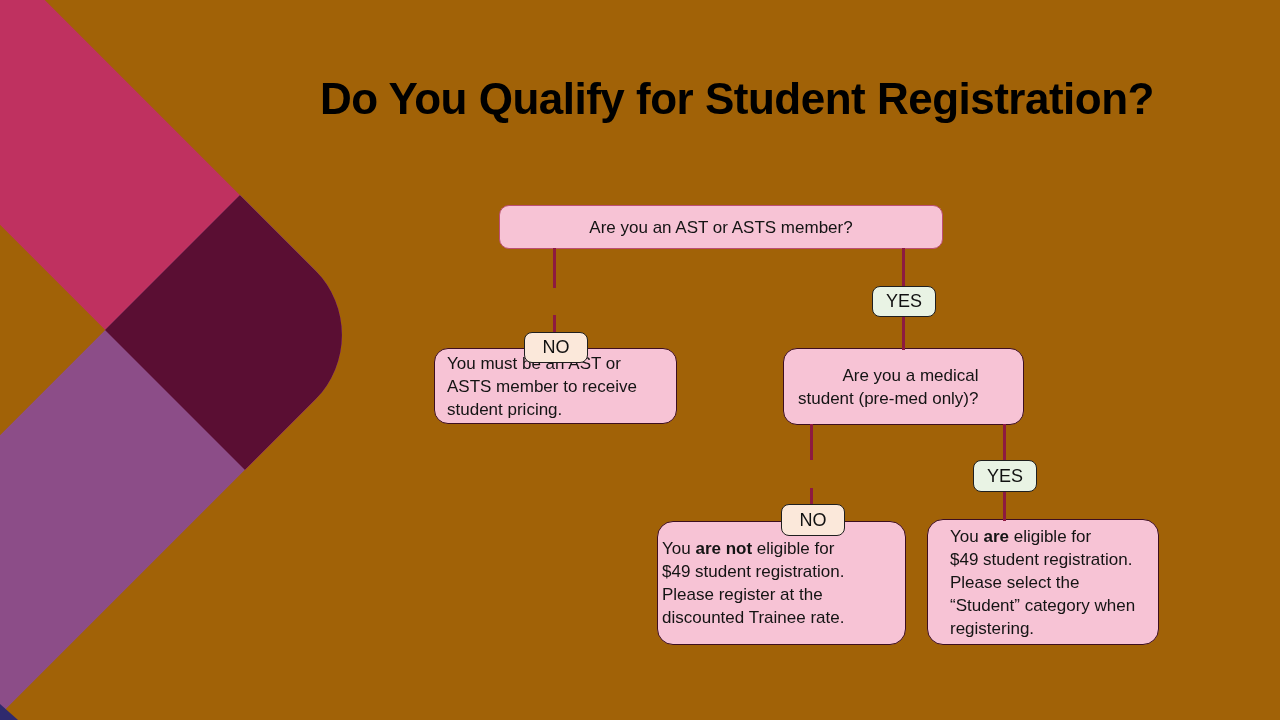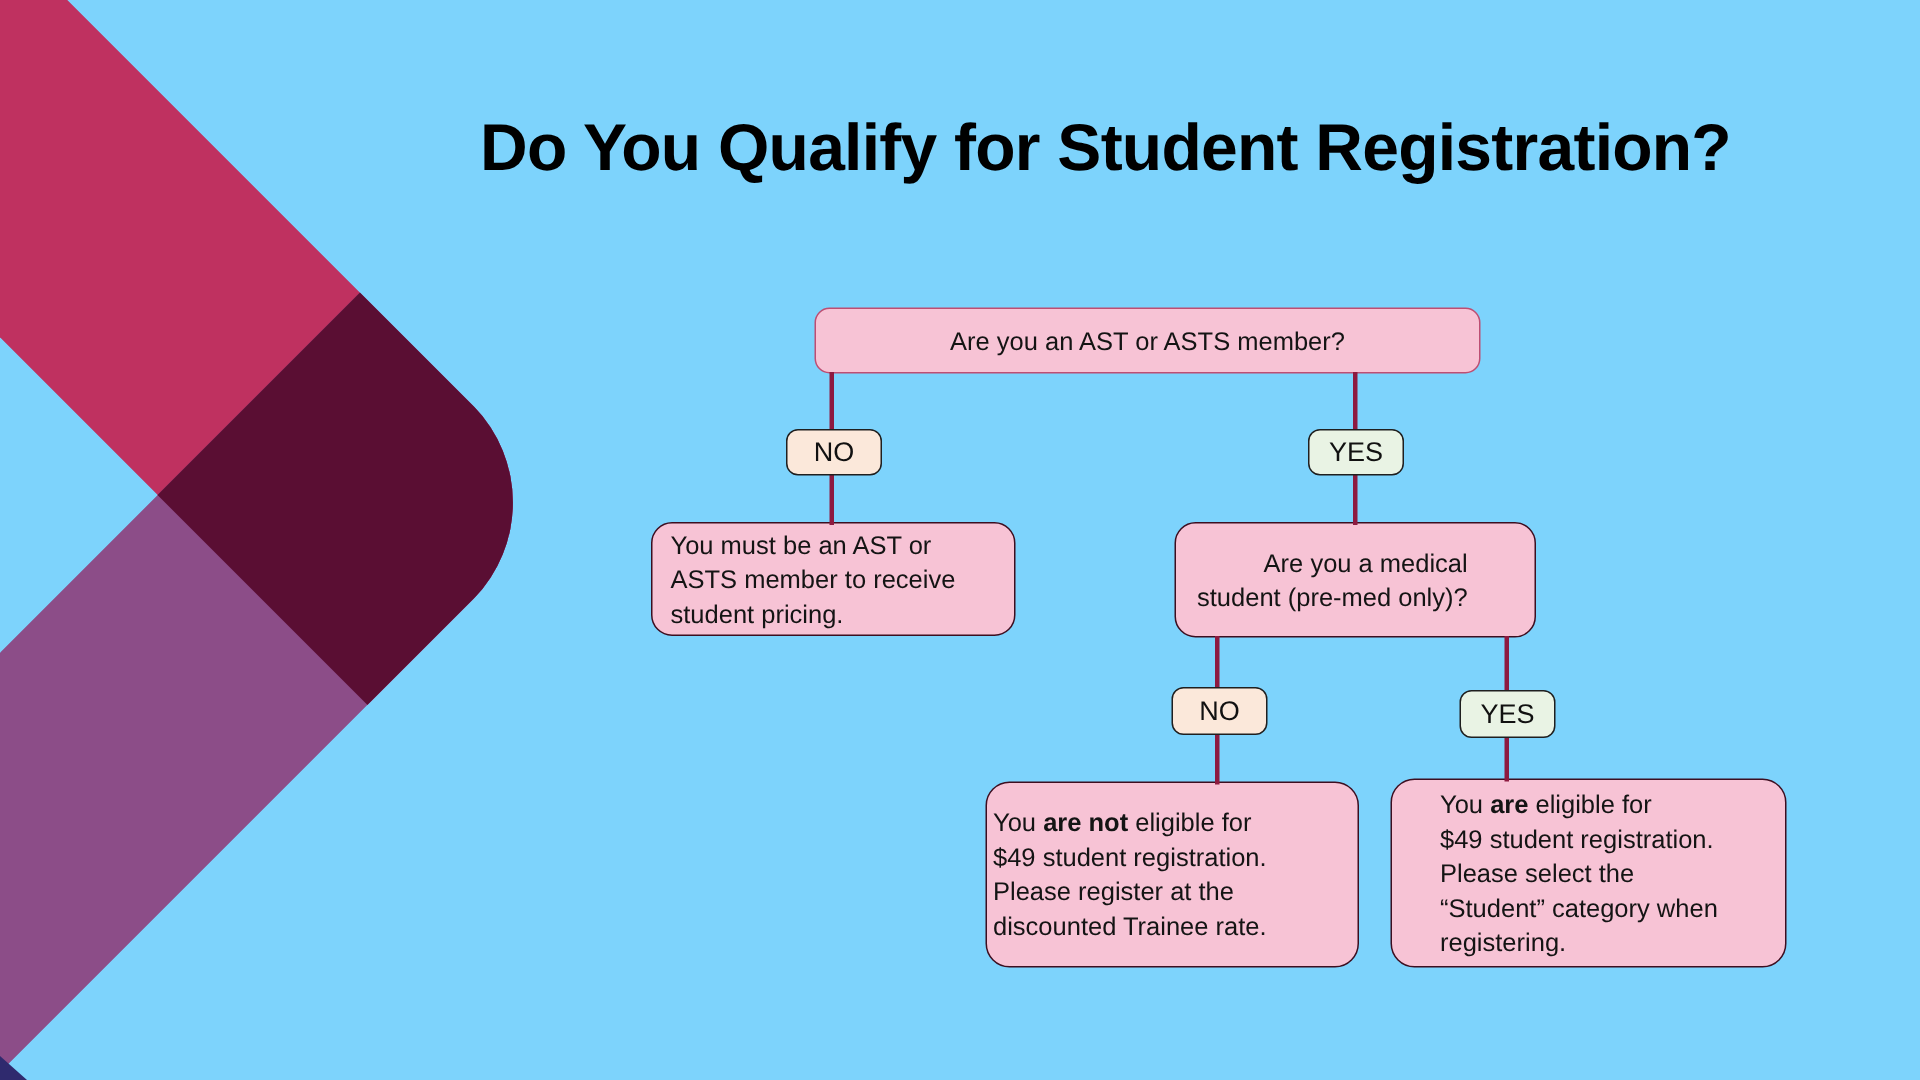--- a/index.html
+++ b/index.html
@@ -1,42 +1,42 @@
 <!DOCTYPE html>
 <html><head>
 <meta charset="utf-8">
 <style>
   html,body{margin:0;padding:0;background:#fff;}
   .canvas{
-    position:relative;width:1280px;height:720px;overflow:hidden;background:#7dd3fc;
+    position:relative;width:1280px;height:720px;overflow:hidden;background:#a16207;
     font-family:"Liberation Sans", sans-serif;color:#111;
   }
   .chevron{position:absolute;left:0;top:0;width:1280px;height:720px;}
   .title{
     position:absolute;left:194px;top:74px;width:1086px;margin:0;
     text-align:center;font-size:44px;font-weight:bold;color:#000;
     letter-spacing:-0.5px;white-space:nowrap;
   }
   .node{
     position:absolute;box-sizing:border-box;background:#f7c3d5;
     border:1.5px solid #3d0e20;display:flex;align-items:center;
     font-size:17px;line-height:23px;color:#141414;
   }
-  .node.center{justify-content:center;text-align:right;margin-left:44px;}
+  .node.center{justify-content:center;text-align:right;}
   .node.pre{white-space:pre-line;}
   .q1{left:499px;top:205px;width:444px;height:44px;border-radius:10px;border-color:#bd4e73;}
   .mustbe{left:434px;top:348px;width:243px;height:76px;border-radius:14px;padding:20px 12px;}
   .q2{left:783px;top:348px;width:241px;height:77px;border-radius:14px;padding:4px 14px;text-align:right;}
   .resNo{left:657px;top:521px;width:249px;height:124px;border-radius:16px;padding:6px 4px;}
-  .resYes{left:927px;top:519px;width:264px;height:126px;border-radius:16px;padding:6px 32px;}
+  .resYes{left:927px;top:519px;width:232px;height:126px;border-radius:16px;padding:6px 22px;}
   .label{
     position:absolute;box-sizing:border-box;display:flex;align-items:center;justify-content:center;
     border:1.5px solid #1f1f1f;border-radius:8px;font-size:18px;color:#111;z-index:2;
   }
-  .label.no{background:#fbe8da;}
+  .label.no{background:#fbe8da;margin-top:46px;}
   .label.yes{background:#e9f3e4;}
   .no1{left:524px;top:286px;width:64px;height:31px;}
   .yes1{left:872px;top:286px;width:64px;height:31px;}
   .no2{left:781px;top:458px;width:64px;height:32px;}
   .yes2{left:973px;top:460px;width:64px;height:32px;}
   .vline{position:absolute;width:3px;background:#8d1a40;z-index:1;}
   b{font-weight:bold;}
 </style>
 </head>
 <body>

